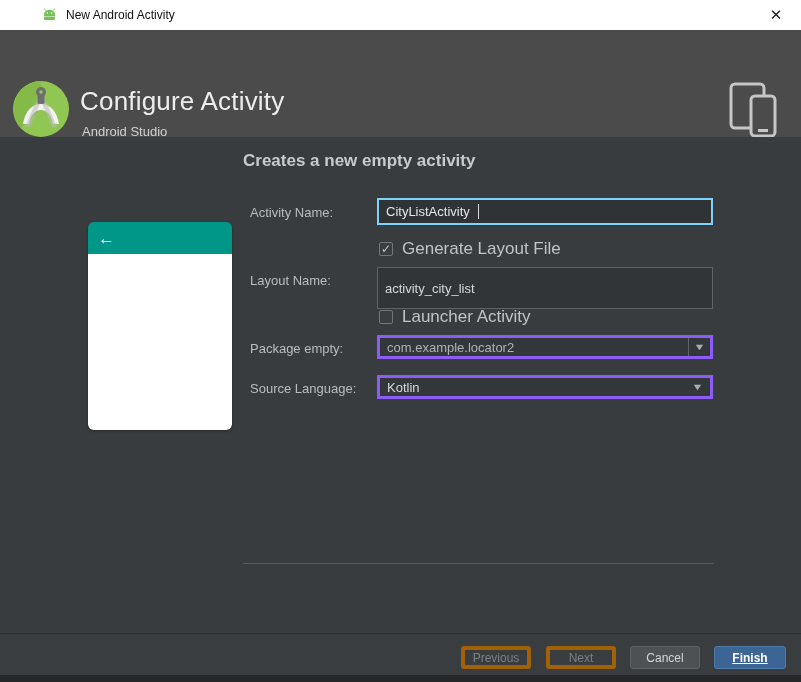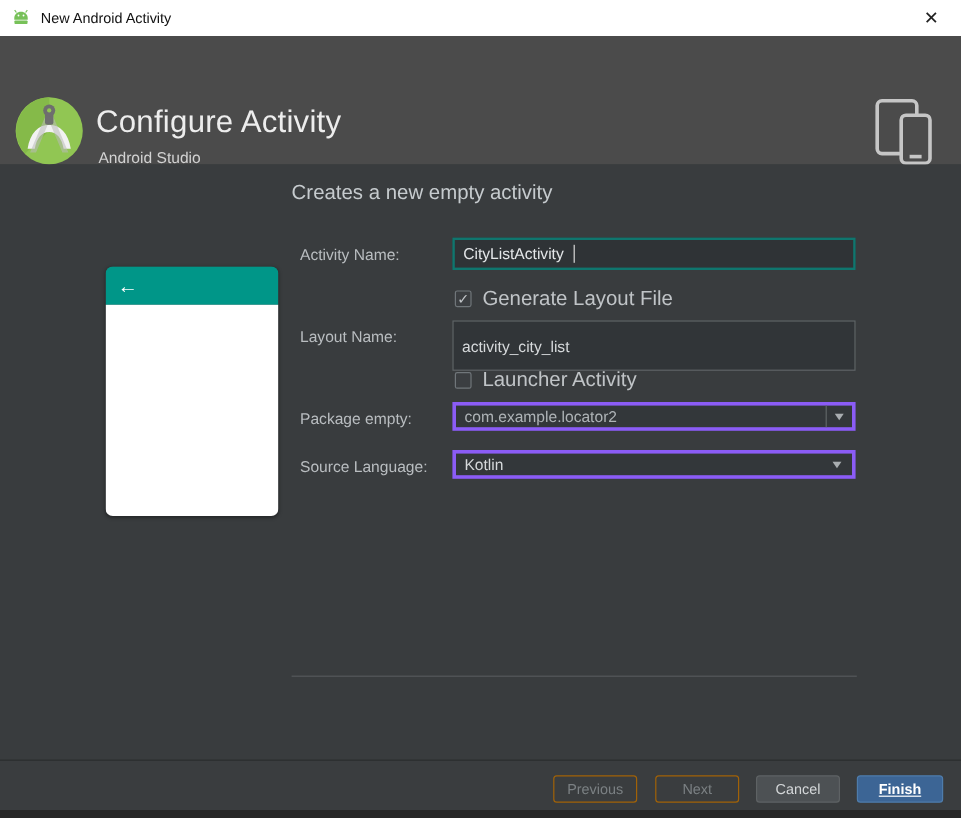--- a/index.html
+++ b/index.html
@@ -5,21 +5,21 @@
   * { margin: 0; padding: 0; box-sizing: border-box; }
   html, body { background: #202020; }
   body { font-family: "Liberation Sans", "DejaVu Sans", sans-serif; }
   .window {
     position: relative; width: 801px; height: 682px;
     background: #393c3e; overflow: hidden;
   }
   
   .titlebar {
     position: absolute; top: 0; left: 0; width: 801px; height: 30px;
-    background: #ffffff; display: flex; align-items: center;
+    background: #ffffff; display: flex; align-items: center; padding-left: 32px;
   }
   .titlebar-icon { margin-left: 9px; width: 17px; height: 14px; }
   .titlebar-title { margin-left: 8px; font-size: 12px; color: #111111; }
   .close-btn {
     position: absolute; right: 14px; top: 4px; width: 22px; height: 22px;
     display: flex; align-items: center; justify-content: center;
     font-size: 15px; font-weight: 300; color: #222; cursor: default;
   }
   
   .header {
@@ -33,21 +33,21 @@
   }
   .header-subtitle {
     position: absolute; left: 82px; top: 94px;
     font-size: 13px; color: #d2d2d2;
   }
   .devices-icon { position: absolute; right: 22px; top: 50px; }
   
   .content { position: absolute; top: 137px; left: 0; width: 801px; height: 496px; background: #393c3e; }
   .heading {
     position: absolute; left: 243px; top: 14px;
-    font-size: 17px; font-weight: normal; color: #c6cbce;
+    font-size: 17px; font-weight: bold; color: #c6cbce;
   }
   
   .preview {
     position: absolute; left: 88px; top: 85px; width: 144px; height: 208px;
     border-radius: 6px; overflow: hidden; box-shadow: 0 1px 3px rgba(0,0,0,0.35);
   }
   .preview-header {
     height: 32px; background: #009688; display: flex; align-items: center;
   }
   .preview-back {
@@ -56,21 +56,21 @@
   .preview-body { height: 176px; background: #ffffff; }
   
   .form-label { position: absolute; left: 250px; font-size: 13px; color: #b9bdc0; }
   .text-field {
     position: absolute; left: 377px; width: 336px; height: 42px;
     background: #313538; border: 1px solid #5f6567; color: #d6d9db;
     font-family: "Liberation Sans", "DejaVu Sans", sans-serif;
     font-size: 13px; padding: 0 7px; outline: none;
   }
   .text-field.focused {
-    height: 27px; border: 2px solid #0f766e; background: #2f3336; color: #e4e7e9;
+    height: 27px; border: 2px solid #7dd3fc; background: #2f3336; color: #e4e7e9;
   }
   .caret {
     position: absolute; left: 478px; top: 67px; width: 1px; height: 15px;
     background: #d8d8d8;
   }
   .checkbox-row { position: absolute; left: 379px; display: flex; align-items: center; }
   .checkbox {
     width: 14px; height: 14px; background: #3b3e41; border: 1px solid #70767a;
     border-radius: 2px; display: flex; align-items: center; justify-content: center;
     color: #c2c6c9; font-size: 12px; line-height: 1;
@@ -103,21 +103,21 @@
   .footer {
     position: absolute; top: 633px; left: 0; width: 801px; height: 42px;
     background: #3a3d3f; border-top: 1px solid #2b2d2e;
   }
   .btn {
     position: absolute; top: 12px; height: 23px; border-radius: 3px;
     display: flex; align-items: center; justify-content: center;
     font-size: 12px; font-family: "Liberation Sans", "DejaVu Sans", sans-serif;
   }
   .btn-disabled {
-    background: transparent; border: 1px solid #a16207; color: #7b8083;
+    background: transparent; border: 4px solid #a16207; color: #7b8083;
   }
   .btn-cancel {
     background: #4d5154; border: 1px solid #5e6264; color: #d4d7d9;
   }
   .btn-finish {
     background: #3c6595; border: 1px solid #4e7cab; color: #ffffff; font-weight: bold;
   }
   .btn-mnemonic::first-letter { text-decoration: underline; }
   .btn-previous { left: 461px; width: 70px; }
   .btn-next { left: 546px; width: 70px; }

